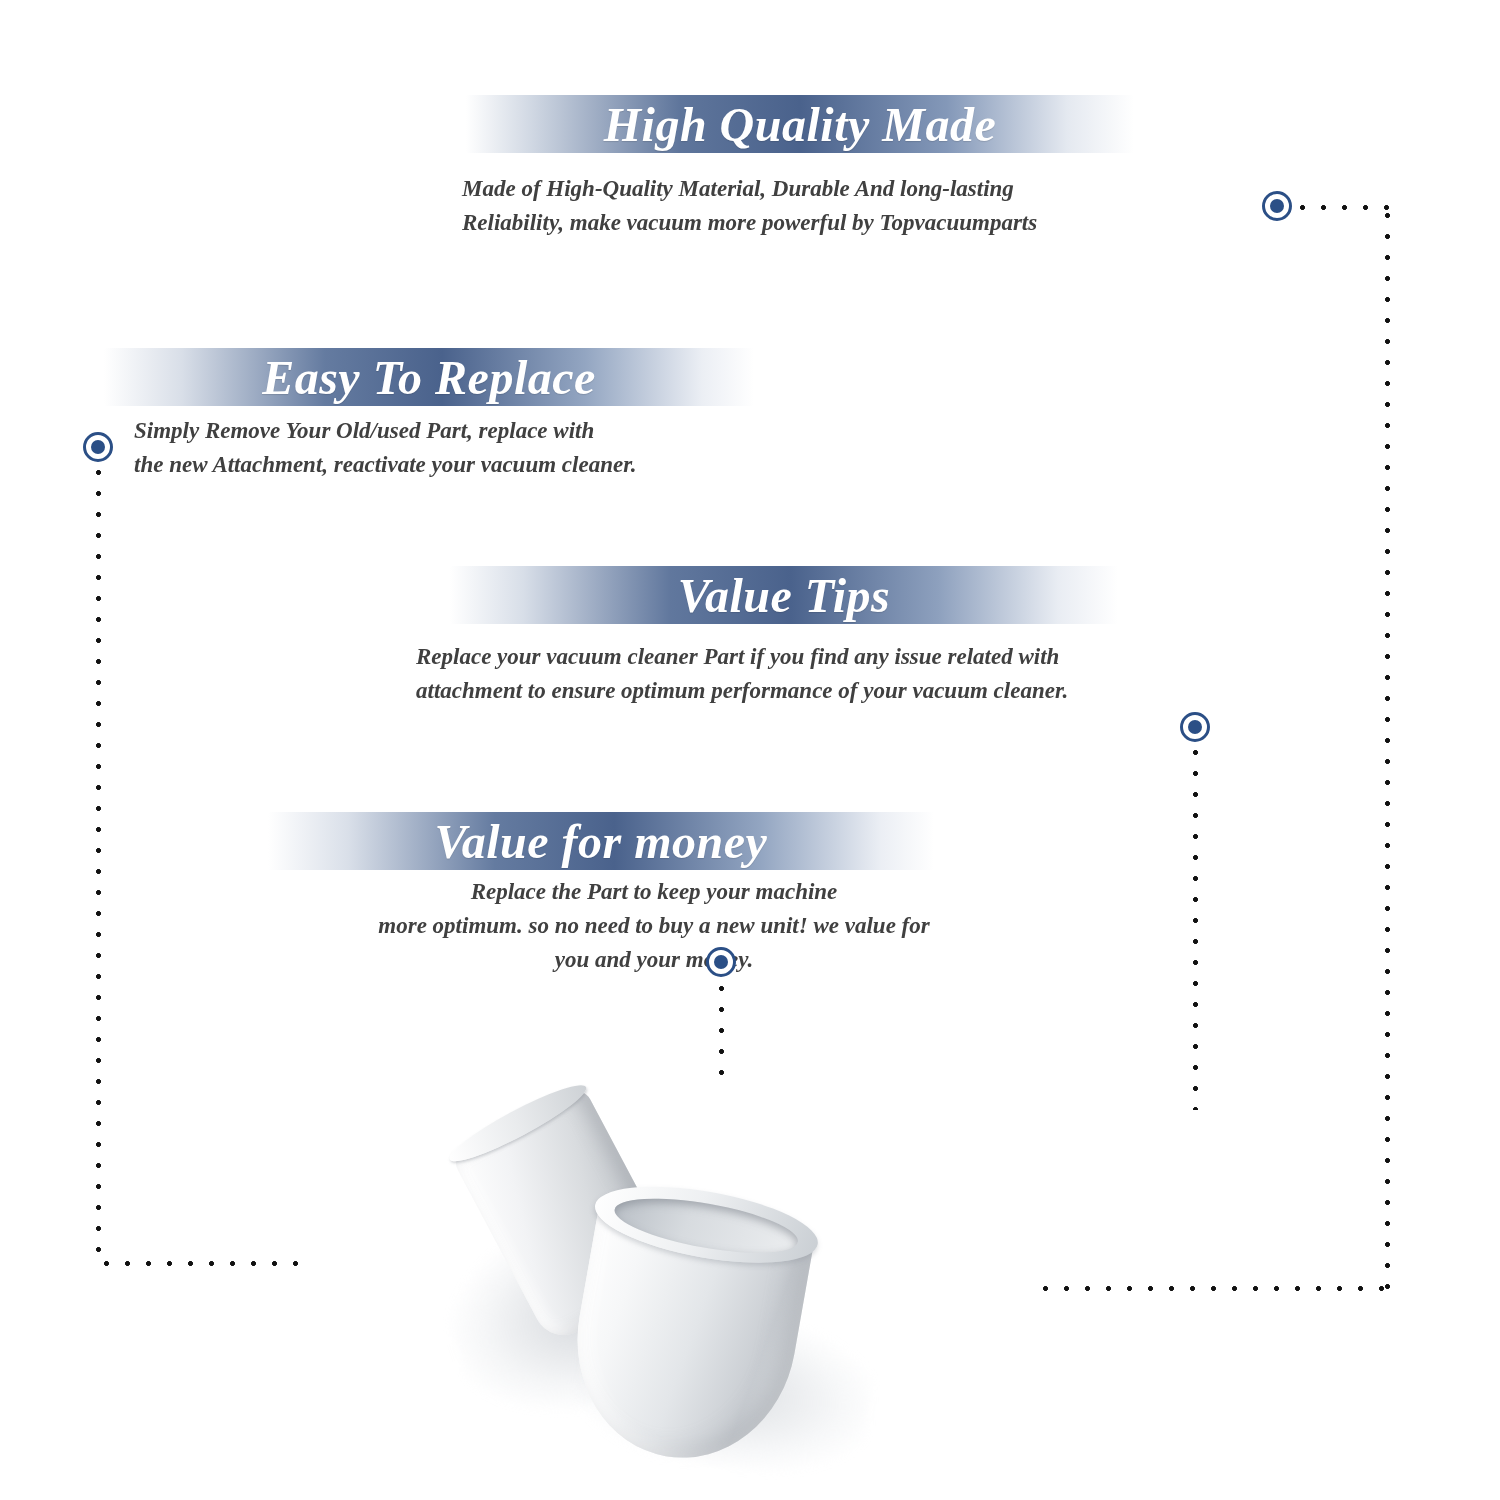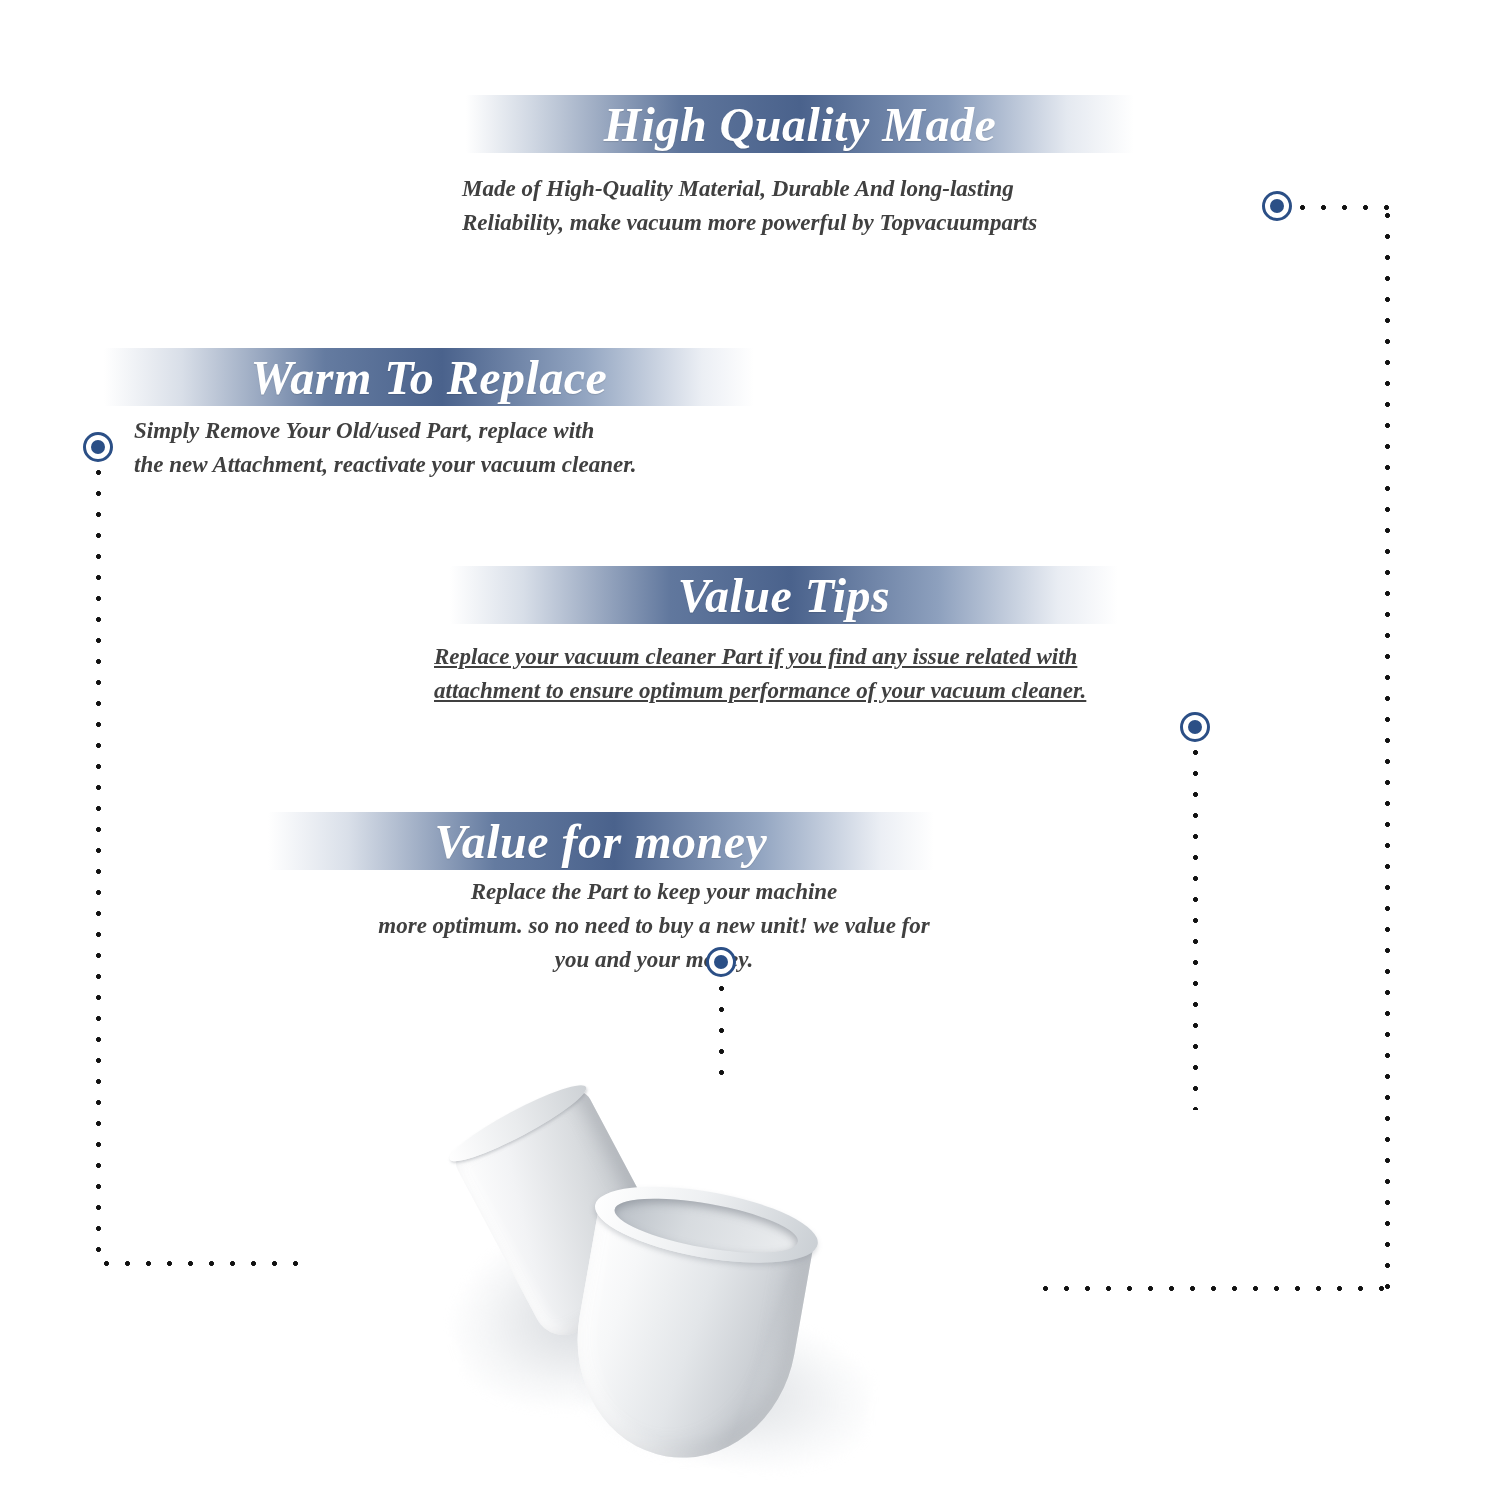--- a/index.html
+++ b/index.html
@@ -106,21 +106,21 @@
     position: absolute;
     color: #404040;
     font-style: italic;
     font-weight: bold;
     font-size: 23px;
     line-height: 1.48;
     white-space: pre-line;
   }
   #text-quality { left: 462px; top: 172px; width: 760px; }
   #text-replace { left: 134px; top: 414px; width: 700px; }
-  #text-tips    { left: 434px; top: 640px; width: 850px; text-align: left; text-decoration: underline; }
+  #text-tips    { left: 416px; top: 640px; width: 850px; text-align: left; }
   #text-value   { left: 284px; top: 875px; width: 740px; text-align: center; }
 
   
   .dot-line {
     position: absolute;
     background-repeat: repeat-x;
   }
   .dot-h {
     height: 5px;
     background-image: radial-gradient(circle, #111 2.2px, rgba(0,0,0,0) 2.6px);
@@ -269,21 +269,21 @@
     <div class="bar-text">High Quality Made</div>
   </div>
   <div class="body-text" id="text-quality">Made of  High-Quality Material, Durable And long-lasting
 Reliability, make vacuum more powerful by Topvacuumparts</div>
   <div class="marker" style="left:1262px; top:191px;">
     <div class="core"></div>
   </div>
 
   <div class="head-bar" id="bar-replace">
     <div class="bar-bg"></div>
-    <div class="bar-text">Warm To Replace</div>
+    <div class="bar-text">Easy To Replace</div>
   </div>
   <div class="body-text" id="text-replace">Simply Remove Your Old/used Part, replace with
 the new Attachment, reactivate your vacuum cleaner.</div>
   <div class="marker" style="left:83px; top:432px;">
     <div class="core"></div>
   </div>
 
   <div class="head-bar" id="bar-tips">
     <div class="bar-bg"></div>
     <div class="bar-text">Value Tips</div>

